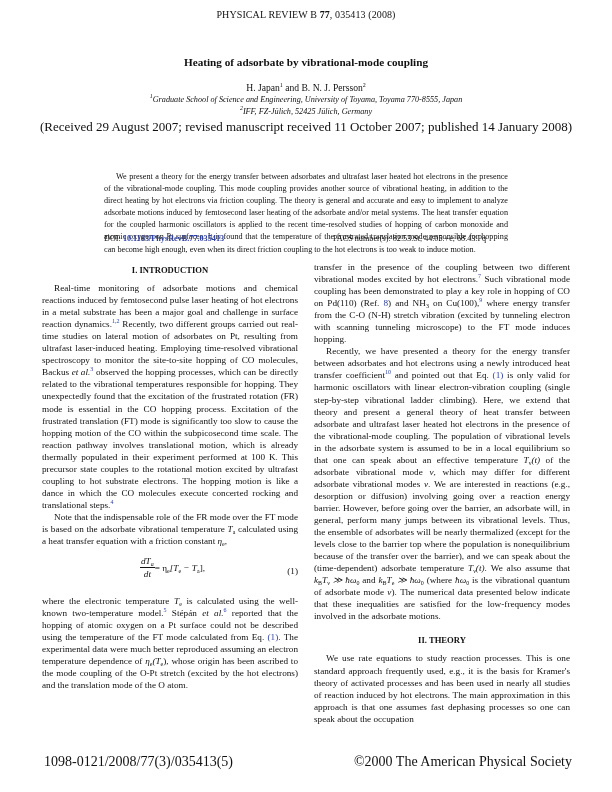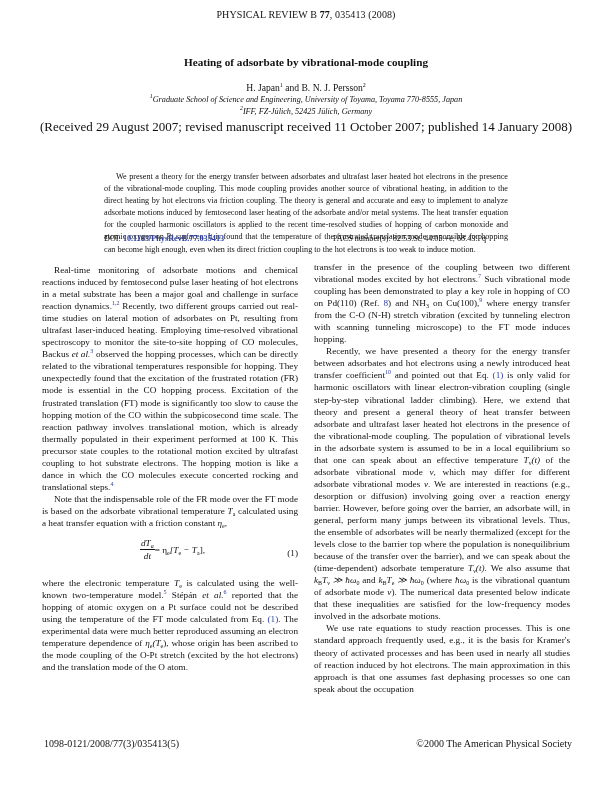--- a/index.html
+++ b/index.html
@@ -25,21 +25,21 @@
   .para { text-indent: 12px; }
   .ref { color: #2c3ea0; }
   .equation { position: relative; height: 36px; margin: 8px 0 4px 0; }
   .eq-body { position: absolute; left: 98px; top: 0; font-style: italic; font-size: 9.2px; }
   .frac { display: inline-block; vertical-align: middle; text-align: center; }
   .frac .num { display: block; border-bottom: 0.8px solid #111; padding: 0 1px; }
   .frac .den { display: block; }
   .eq-rest { display: inline-block; vertical-align: middle; font-style: normal; }
   .eq-num { position: absolute; right: 0; top: 10px; }
   .theory-head { margin-top: 12px; }
-  .footer { position: absolute; top: 738px; font-family: "Liberation Serif", serif; font-size: 10px; }
+  .footer { position: absolute; top: 754px; font-family: "Liberation Serif", serif; font-size: 14px; }
   .footer-left { left: 44px; }
   .footer-center { left: 0; width: 612px; text-align: center; }
   .footer-right { right: 40px; }
   sup { font-size: 6px; vertical-align: 4px; line-height: 0; }
   sub { font-size: 6px; vertical-align: -2px; line-height: 0; }
 </style>
 </head>
 <body>
 
 <div class="page">
@@ -56,20 +56,21 @@
   <div class="received">(Received 29 August 2007; revised manuscript received 11 October 2007; published 14 January 2008)</div>
 
   <div class="abstract">We present a theory for the energy transfer between adsorbates and ultrafast laser heated hot electrons in the presence of the vibrational-mode coupling. This mode coupling provides another source of vibrational heating, in addition to the direct heating by hot electrons via friction coupling. The theory is general and accurate and easy to implement to analyze adsorbate motions induced by femtosecond laser heating of the adsorbate and/or metal systems. The heat transfer equation for the coupled harmonic oscillators is applied to the recent time-resolved studies of hopping of carbon monoxide and atomic oxygen on Pt surfaces. It is found that the temperature of the frustrated translation mode responsible for hopping can become high enough, even when its direct friction coupling to the hot electrons is too weak to induce motion.</div>
 
   <div class="meta-line">
     <span class="doi-label"><span>DOI: </span><span class="doi-link">10.1103/PhysRevB.77.035413</span></span>
     <span class="pacs">PACS number(s): 82.53.St, 44.05.+e, 68.43.Pq</span>
   </div>
 
   <div class="col col-left">
+    <div class="section-head">I. INTRODUCTION</div>
 
     <p class="para"><span>Real-time monitoring of adsorbate motions and chemical reactions induced by femtosecond pulse laser heating of hot electrons in a metal substrate has been a major goal and challenge in surface reaction dynamics.</span><sup class="ref">1,2</sup><span> Recently, two different groups carried out real-time studies on lateral motion of adsorbates on Pt, resulting from ultrafast laser-induced heating. Employing time-resolved vibrational spectroscopy to monitor the site-to-site hopping of CO molecules, Backus </span><i>et al.</i><sup class="ref">3</sup><span> observed the hopping processes, which can be directly related to the vibrational temperatures responsible for hopping. They unexpectedly found that the excitation of the frustrated rotation (FR) mode is essential in the CO hopping process. Excitation of the frustrated translation (FT) mode is significantly too slow to cause the hopping motion of the CO within the subpicosecond time scale. The reaction pathway involves translational motion, which is already thermally populated in their experiment performed at 100 K. This precursor state couples to the rotational motion excited by ultrafast coupling to hot substrate electrons. The hopping motion is like a dance in which the CO molecules execute concerted rocking and translational steps.</span><sup class="ref">4</sup></p>
 
     <p class="para"><span>Note that the indispensable role of the FR mode over the FT mode is based on the adsorbate vibrational temperature </span><i>T</i><sub>a</sub><span> calculated using a heat transfer equation with a friction constant </span><i>η</i><sub>e</sub><span>,</span></p>
 
     <div class="equation">
       <span class="eq-body">
         <span class="frac"><span class="num"><span>dT</span><sub>a</sub></span><span class="den">dt</span></span><span class="eq-rest"><span> = η</span><sub>e</sub><i>[T</i><sub>e</sub><i> − T</i><sub>a</sub><span>],</span></span>
       </span>
       <span class="eq-num">(1)</span>
@@ -77,19 +78,20 @@
 
     <p><span>where the electronic temperature </span><i>T</i><sub>e</sub><span> is calculated using the well-known two-temperature model.</span><sup class="ref">5</sup><span> Stépán </span><i>et al.</i><sup class="ref">6</sup><span> reported that the hopping of atomic oxygen on a Pt surface could not be described using the temperature of the FT mode calculated from Eq. </span><span class="ref">(1)</span><span>. The experimental data were much better reproduced assuming an electron temperature dependence of </span><i>η</i><sub>e</sub><i>(T</i><sub>e</sub><span>), whose origin has been ascribed to the mode coupling of the O-Pt stretch (excited by the hot electrons) and the translation mode of the O atom.</span></p>
 
   </div>
 
   <div class="col col-right">
     <p><span>transfer in the presence of the coupling between two different vibrational modes excited by hot electrons.</span><sup class="ref">7</sup><span> Such vibrational mode coupling has been demonstrated to play a key role in hopping of CO on Pd(110) (Ref. </span><span class="ref">8</span><span>) and NH</span><sub>3</sub><span> on Cu(100),</span><sup class="ref">9</sup><span> where energy transfer from the C-O (N-H) stretch vibration (excited by tunneling electron with scanning tunneling microscope) to the FT mode induces hopping.</span></p>
 
     <p class="para"><span>Recently, we have presented a theory for the energy transfer between adsorbates and hot electrons using a newly introduced heat transfer coefficient</span><sup class="ref">10</sup><span> and pointed out that Eq. </span><span class="ref">(1)</span><span> is only valid for harmonic oscillators with linear electron-vibration coupling (single step-by-step vibrational ladder climbing). Here, we extend that theory and present a general theory of heat transfer between adsorbate and ultrafast laser heated hot electrons in the presence of the vibrational-mode coupling. The population of vibrational levels in the adsorbate system is assumed to be in a local equilibrium so that one can speak about an effective temperature </span><i>T</i><sub>ν</sub><i>(t)</i><span> of the adsorbate vibrational mode </span><i>ν</i><span>, which may differ for different adsorbate vibrational modes </span><i>ν</i><span>. We are interested in reactions (e.g., desorption or diffusion) involving going over a reaction energy barrier. However, before going over the barrier, an adsorbate will, in general, perform many jumps between its vibrational levels. Thus, the ensemble of adsorbates will be nearly thermalized (except for the levels close to the barrier top where the population is nonequilibrium because of the transfer over the barrier), and we can speak about the (time-dependent) adsorbate temperature </span><i>T</i><sub>ν</sub><i>(t)</i><span>. We also assume that </span><i>k</i><sub>B</sub><i>T</i><sub>ν</sub><i> ≫ ħω</i><sub>0</sub><span> and </span><i>k</i><sub>B</sub><i>T</i><sub>e</sub><i> ≫ ħω</i><sub>0</sub><span> (where </span><i>ħω</i><sub>0</sub><span> is the vibrational quantum of adsorbate mode </span><i>ν</i><span>). The numerical data presented below indicate that these inequalities are satisfied for the low-frequency modes involved in the adsorbate motions.</span></p>
 
+    <div class="section-head theory-head">II. THEORY</div>
 
     <p class="para">We use rate equations to study reaction processes. This is one standard approach frequently used, e.g., it is the basis for Kramer's theory of activated processes and has been used in nearly all studies of reaction induced by hot electrons. The main approximation in this approach is that one assumes fast dephasing processes so one can speak about the occupation</p>
   </div>
 
   <div class="footer footer-left">1098-0121/2008/77(3)/035413(5)</div>
   <div class="footer footer-right">©2000 The American Physical Society</div>
 </div>
 
 </body></html>

